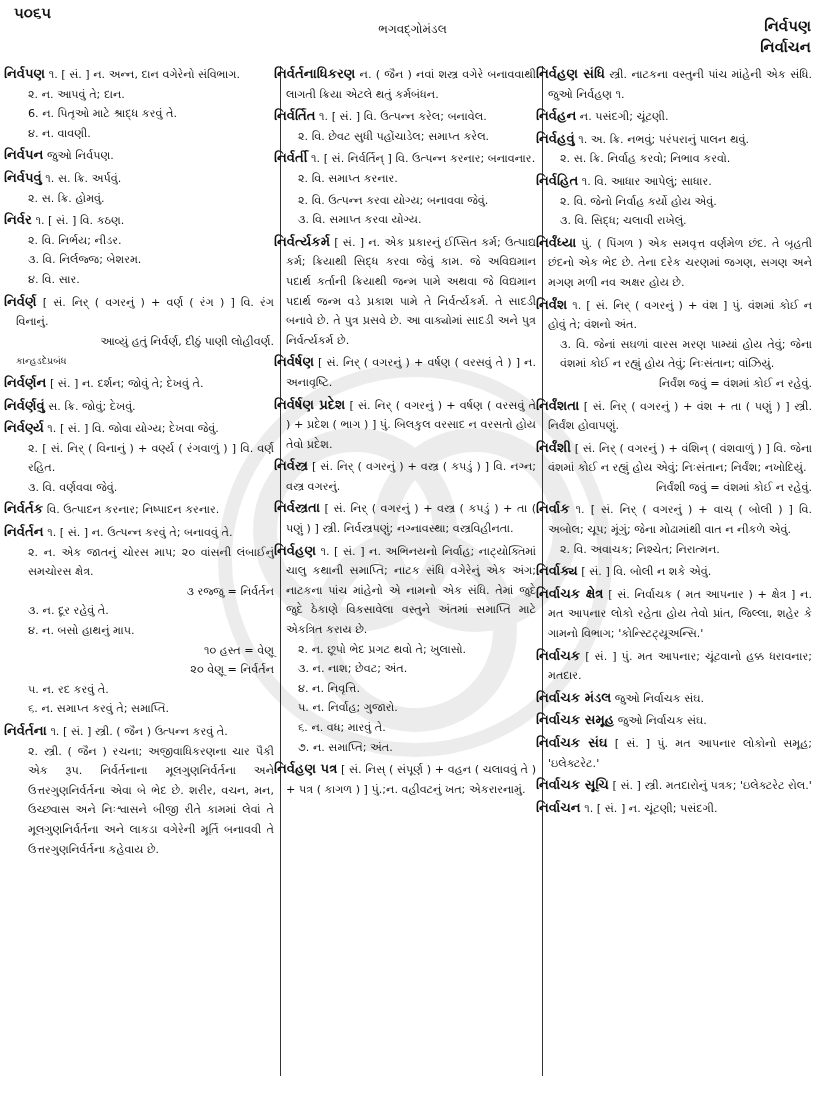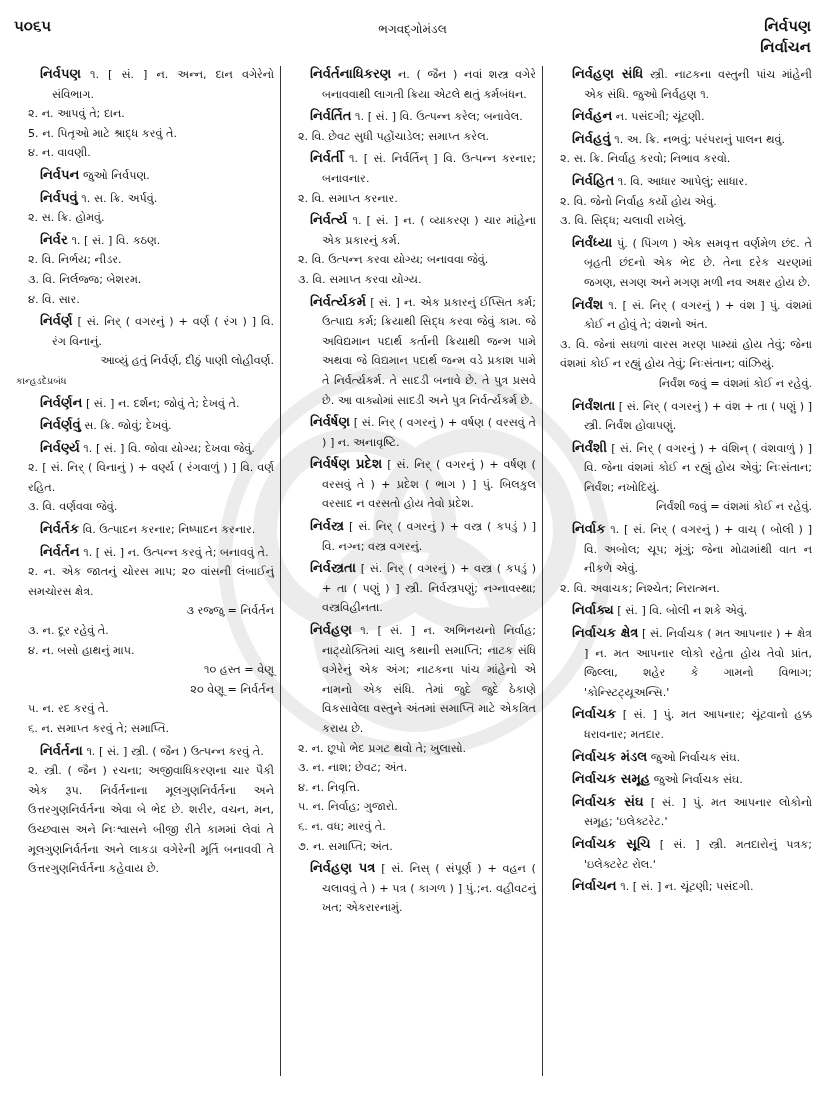--- a/index.html
+++ b/index.html
@@ -2,40 +2,40 @@
 <html><head>
 <meta charset="utf-8">
 <style>
   html, body { margin: 0; padding: 0; background: #ffffff; }
   body {
     width: 825px; height: 1102px; position: relative; overflow: hidden;
     font-family: "DejaVu Sans", sans-serif; color: #111;
   }
   .page { position: absolute; left: 0; top: 0; width: 825px; height: 1102px; }
   .header { position: absolute; left: 0; top: 0; width: 825px; height: 62px; }
-  .page-no { position: absolute; left: 14px; top: 17px; font-size: 15px; font-weight: bold; }
+  .page-no { position: absolute; left: 14px; top: 4px; font-size: 15px; font-weight: bold; }
   .book-title { position: absolute; left: 0; width: 825px; top: 22px; text-align: center; font-size: 12px; }
   .guide { position: absolute; right: 14px; top: 16px; text-align: right; font-size: 15px; font-weight: bold; line-height: 21px; }
   .watermark {
     position: absolute; left: 215px; top: 360px; width: 400px; height: 400px;
     pointer-events: none; opacity: 0.07;
   }
   .col {
     position: absolute; top: 64px; font-size: 11.2px; line-height: 19.6px;
     text-align: justify;
   }
   .col1 { left: 16px; width: 258px; }
   .col2 { left: 286px; width: 250px; }
   .col3 { left: 548px; width: 264px; }
   .vsep { position: absolute; top: 66px; width: 1px; background: #333; }
   .entry { margin: 0 0 2px 0; }
   .entry .hw { font-weight: bold; font-size: 13.2px; }
   .entry .tx { }
   .line { display: block; padding-left: 12px; text-indent: 0; }
-  .first { display: block; text-indent: -12px; margin-left: 36px; }
+  .first { display: block; text-indent: -12px; }
   .center { display: block; text-align: right; }
   .right { display: block; font-size: 9.5px; }
 </style>
 </head>
 <body>
 
 <div class="page">
 
   <div class="header">
     <div class="page-no">૫૦૬૫</div>
@@ -53,21 +53,21 @@
     <circle cx="200" cy="270" r="90" fill="none" stroke="#000" stroke-width="24"></circle>
   </svg>
 
   <div class="vsep" style="left:280px;height:1010px;"></div>
   <div class="vsep" style="left:542px;height:1010px;"></div>
 
   <div class="col col1" id="col0">
       <div class="entry">
         <span class="first"><span class="hw">નિર્વપણ</span> <span class="tx">૧. [ સં. ] ન. અન્ન, દાન વગેરેનો સંવિભાગ.</span></span>
         <span class="line">૨. ન. આપવું તે; દાન.</span>
-        <span class="line">5. ન. પિતૃઓ માટે શ્રાદ્ધ કરવું તે.</span>
+        <span class="line">6. ન. પિતૃઓ માટે શ્રાદ્ધ કરવું તે.</span>
         <span class="line">૪. ન. વાવણી.</span>
       </div>
       <div class="entry">
         <span class="first"><span class="hw">નિર્વપન</span> <span class="tx">જુઓ નિર્વપણ.</span></span>
       </div>
       <div class="entry">
         <span class="first"><span class="hw">નિર્વપવું</span> <span class="tx">૧. સ. ક્રિ. અર્પવું.</span></span>
         <span class="line">૨. સ. ક્રિ. હોમવું.</span>
       </div>
       <div class="entry">
@@ -117,21 +117,20 @@
       </div>
       <div class="entry">
         <span class="first"><span class="hw">નિર્વર્તિત</span> <span class="tx">૧. [ સં. ] વિ. ઉત્પન્ન કરેલ; બનાવેલ.</span></span>
         <span class="line">૨. વિ. છેવટ સુધી પહોંચાડેલ; સમાપ્ત કરેલ.</span>
       </div>
       <div class="entry">
         <span class="first"><span class="hw">નિર્વર્તી</span> <span class="tx">૧. [ સં. નિર્વર્તિન્ ] વિ. ઉત્પન્ન કરનાર; બનાવનાર.</span></span>
         <span class="line">૨. વિ. સમાપ્ત કરનાર.</span>
       </div>
       <div class="entry">
-        <span class="first"><span class="hw">નિર્વર્ત્ય</span> <span class="tx">૧. [ સં. ] ન. ( વ્યાકરણ ) ચાર માંહેના એક પ્રકારનું કર્મ.</span></span>
         <span class="line">૨. વિ. ઉત્પન્ન કરવા યોગ્ય; બનાવવા જેવું.</span>
         <span class="line">૩. વિ. સમાપ્ત કરવા યોગ્ય.</span>
       </div>
       <div class="entry">
         <span class="first"><span class="hw">નિર્વર્ત્યકર્મ</span> <span class="tx">[ સં. ] ન. એક પ્રકારનું ઈપ્સિત કર્મ; ઉત્પાદ્ય કર્મ; ક્રિયાથી સિદ્ધ કરવા જેવું કામ. જે અવિદ્યમાન પદાર્થ કર્તાની ક્રિયાથી જન્મ પામે અથવા જે વિદ્યમાન પદાર્થ જન્મ વડે પ્રકાશ પામે તે નિર્વર્ત્યકર્મ. તે સાદડી બનાવે છે. તે પુત્ર પ્રસવે છે. આ વાક્યોમાં સાદડી અને પુત્ર નિર્વર્ત્યકર્મ છે.</span></span>
       </div>
       <div class="entry">
         <span class="first"><span class="hw">નિર્વર્ષણ</span> <span class="tx">[ સં. નિર્ ( વગરનું ) + વર્ષણ ( વરસવું તે ) ] ન. અનાવૃષ્ટિ.</span></span>
       </div>
       <div class="entry">

